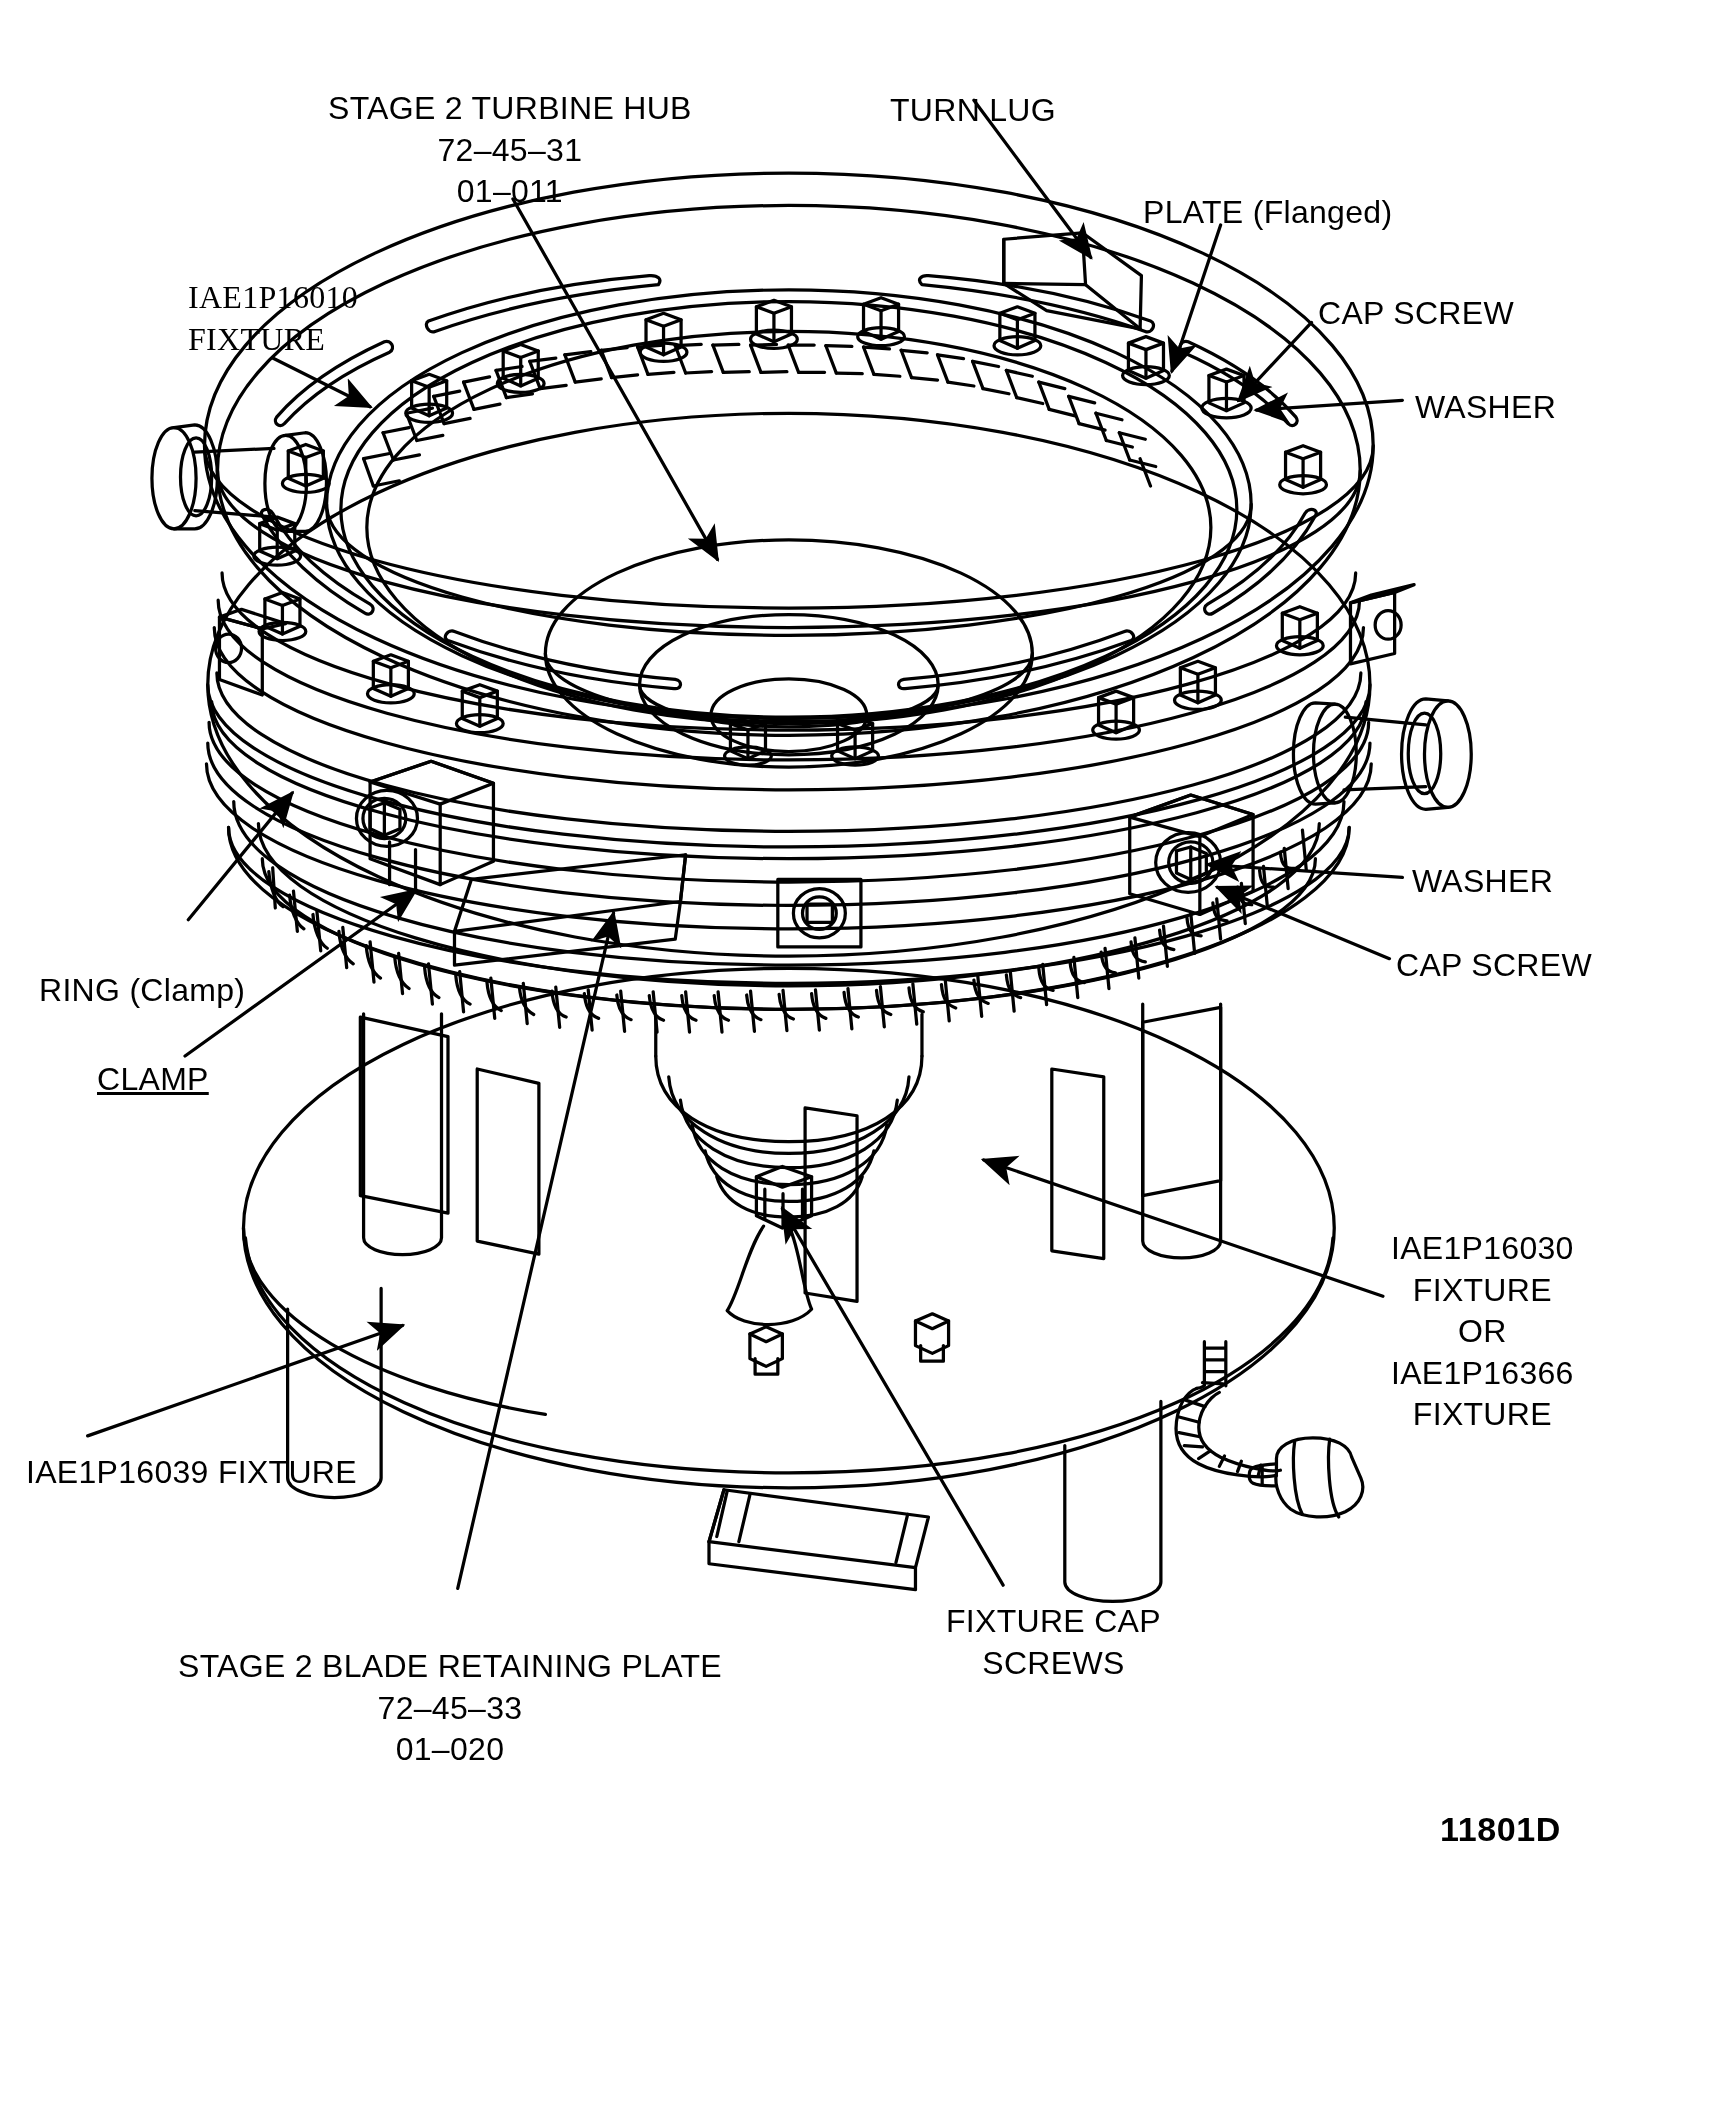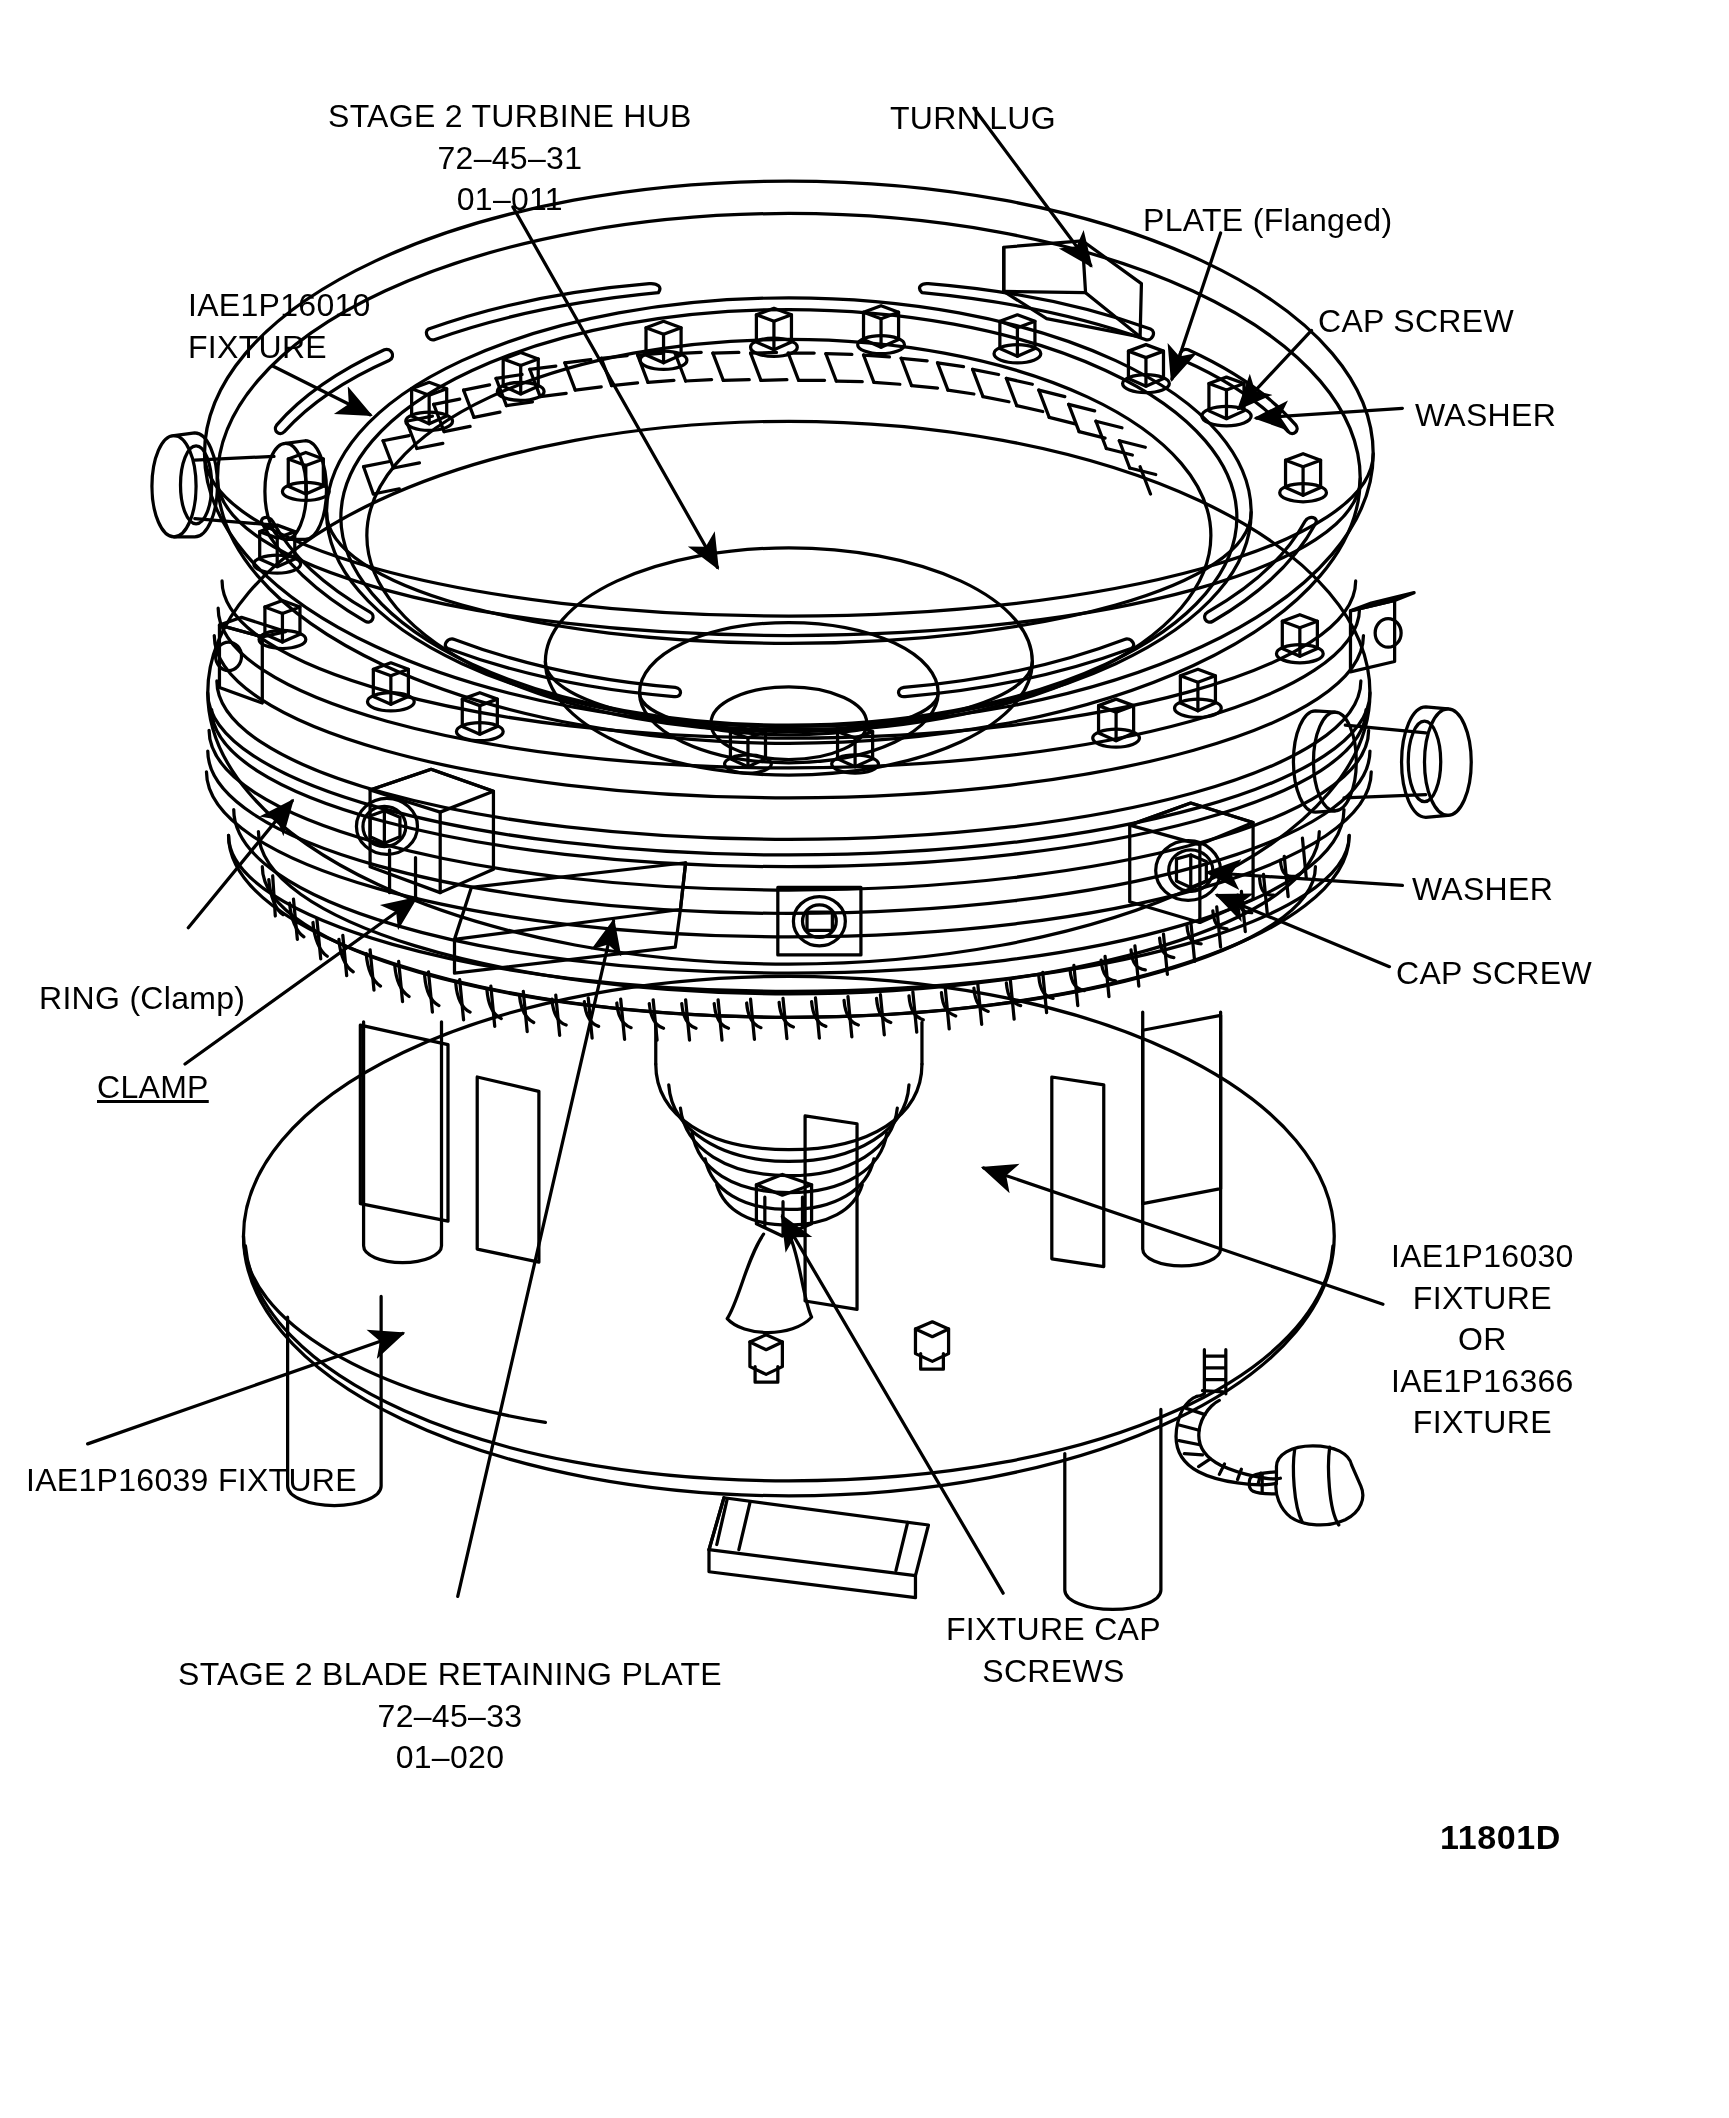--- a/index.html
+++ b/index.html
@@ -10,21 +10,21 @@
   body {
     width: 1729px;
     height: 2119px;
     position: relative;
     font-family: "Liberation Sans", sans-serif;
     color: #000000;
     overflow: hidden;
   }
   #figure-root {
     position: absolute;
-    left: 0; top: 12px;
+    left: 0; top: 4px;
     width: 1729px;
     height: 1852px;
   }
   #figure-svg {
     position: absolute;
     left: 0; top: 0;
     width: 1729px;
     height: 2119px;
     display: block;
   }
@@ -494,21 +494,21 @@
   </svg>
 
   <div id="callout-layer">
       <div class="callout big c-center" style="left: 328px; top: 84px;">STAGE 2 TURBINE HUB
 72–45–31
 01–011</div>
       <div class="callout big c-center" style="left: 890px; top: 58px; margin-top: 28px;">TURN LUG</div>
       <div class="callout big c-center" style="left: 1143px; top: 188px;">PLATE (Flanged)</div>
       <div class="callout big c-left" style="left: 1318px; top: 289px;">CAP SCREW</div>
       <div class="callout big c-left" style="left: 1415px; top: 383px;">WASHER</div>
-      <div class="callout big c-left" style="left: 188px; top: 273px;">IAE1P16010
+      <div class="callout big c-left" style="left: 188px; top: 273px; font-family: Liberation Serif, serif;">IAE1P16010
 FIXTURE</div>
       <div class="callout big c-left" style="left: 39px; top: 919px; margin-top: 47px;">RING (Clamp)</div>
       <div class="callout big c-left" style="left: 97px; top: 1055px; text-decoration: underline;">CLAMP</div>
       <div class="callout big c-left" style="left: 1412px; top: 857px;">WASHER</div>
       <div class="callout big c-left" style="left: 1396px; top: 941px;">CAP SCREW</div>
       <div class="callout big c-center" style="left: 1391px; top: 1224px;">IAE1P16030
 FIXTURE
 OR
 IAE1P16366
 FIXTURE</div>

